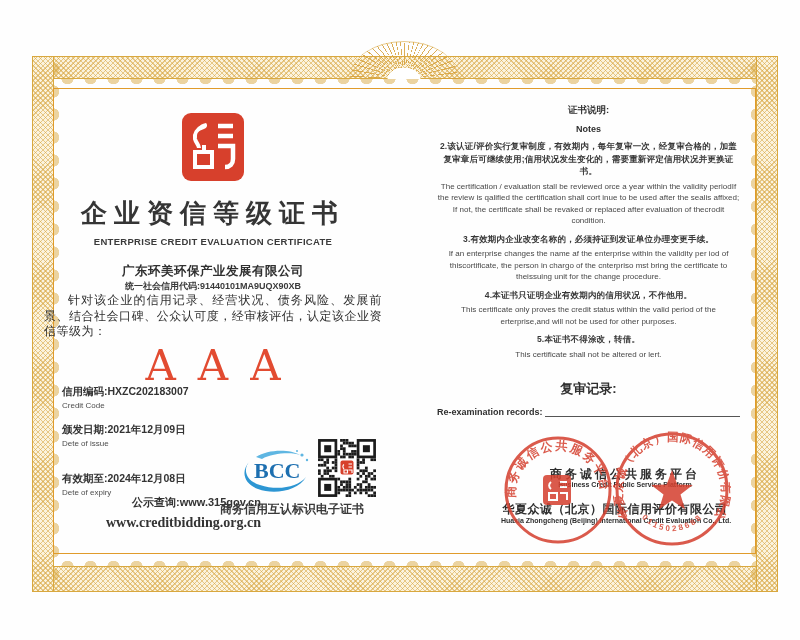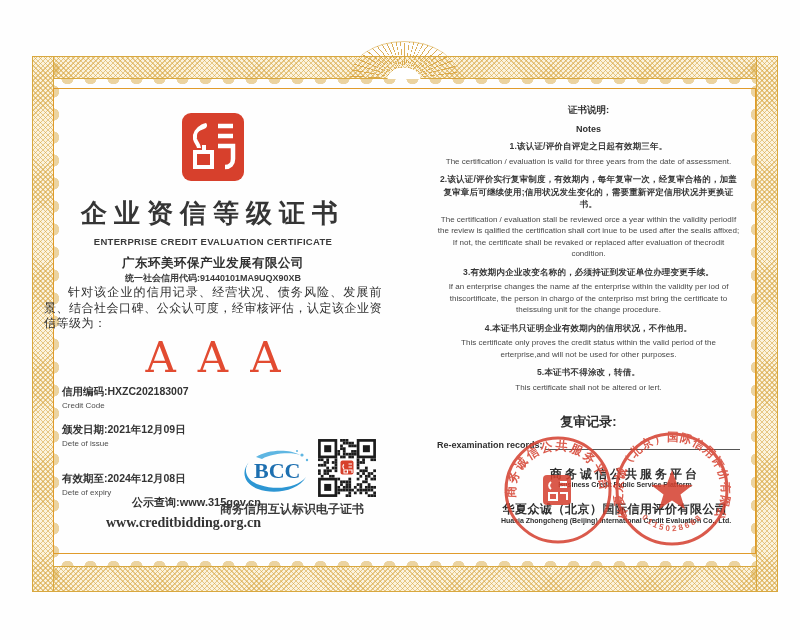--- a/index.html
+++ b/index.html
@@ -35,21 +35,21 @@
       radial-gradient(ellipse 54px 37px at 50% 100%, #fff 0 30%, rgba(255,255,255,0) 31%),
       repeating-conic-gradient(from 252deg at 50% 100%, rgba(214,160,58,.85) 0 1.2deg, rgba(255,255,255,0) 1.2deg 6.8deg);
     border-top:1px solid rgba(216,168,66,.6);}
   .frame{position:absolute;left:53px;top:88px;width:701px;height:464px;
     border:1.5px solid #e09b2b;}
   
   .col-left{position:absolute;left:40px;top:100px;width:346px;text-align:center;}
   .logo{width:64px;height:70px;margin:12px auto 0;display:block;}
   .title-cn{margin-top:14px;font-size:26px;font-weight:bold;letter-spacing:7px;color:#353535;white-space:nowrap;}
   .title-en{margin-top:5px;font-size:9.5px;font-weight:bold;letter-spacing:.3px;color:#3a3a3a;}
-  .company{margin-top:8px;font-size:12.5px;font-weight:bold;color:#303030;letter-spacing:.5px;}
+  .company{margin-top:16px;font-size:12.5px;font-weight:bold;color:#303030;letter-spacing:.5px;}
   .uscc{font-size:9px;font-weight:bold;color:#3a3a3a;}
   .body-par{margin:0 4px 0;font-size:12px;line-height:15.5px;color:#2f2f2f;
     text-align:justify;text-indent:2em;letter-spacing:.5px;}
   .rating{margin-top:4px;font-family:"DejaVu Serif","Liberation Serif",serif;
     font-size:42px;font-weight:normal;color:#e24b31;letter-spacing:22px;text-indent:22px;line-height:44px;}
   .field{position:absolute;text-align:left;}
   .field .cn{font-size:10.5px;font-weight:bold;color:#333;}
   .field .en{font-size:8px;color:#4d4d4d;margin-top:2px;}
   .f-credit{left:62px;top:385px;}
   .f-issue{left:62px;top:423px;}
@@ -291,24 +291,20 @@
       <path d="M30.5,25 h3.5 M30.5,28 h3.5 M30.5,31 h3.5 v3" fill="none" stroke="#fff" stroke-width="1.1"></path>
     </g>
   </svg>
   <div class="mark-label qr-label">电子证书</div>
 
   <div class="col-right">
     <div class="notes-h-cn">证书说明:</div>
     <div class="notes-h-en">Notes</div>
 
     <div class="note-item">
-      <div class="note-cn">1.该认证/评价自评定之日起有效期三年。</div>
-      <div class="note-en">The certification / evaluation is valid for three years from the date of assessment.</div>
-    </div>
-    <div class="note-item">
       <div class="note-cn">2.该认证/评价实行复审制度，有效期内，每年复审一次，经复审合格的，加盖复审章后可继续使用;信用状况发生变化的，需要重新评定信用状况并更换证书。</div>
       <div class="note-en">The certification / evaluation stall be reviewed orce a year within the validity periodIf the review is qalified the certification shall cort inue to be used after the sealis affixed; If not, the certificate shall be revaked or replaced after evaluation of thecrodit condition.</div>
     </div>
     <div class="note-item">
       <div class="note-cn">3.有效期内企业改变名称的，必须持证到发证单位办理变更手续。</div>
       <div class="note-en">If an enterprise changes the name af the enterprise within the validity per iod of thiscortificate, the person in chargo of the cnterpriso mst bring the certificate to theissuing unit for the change procedure.</div>
     </div>
     <div class="note-item">
       <div class="note-cn">4.本证书只证明企业有效期内的信用状况，不作他用。</div>
       <div class="note-en">This certificate only proves the credit status within the valid period of the erterprise,and will not be used for other purposes.</div>

